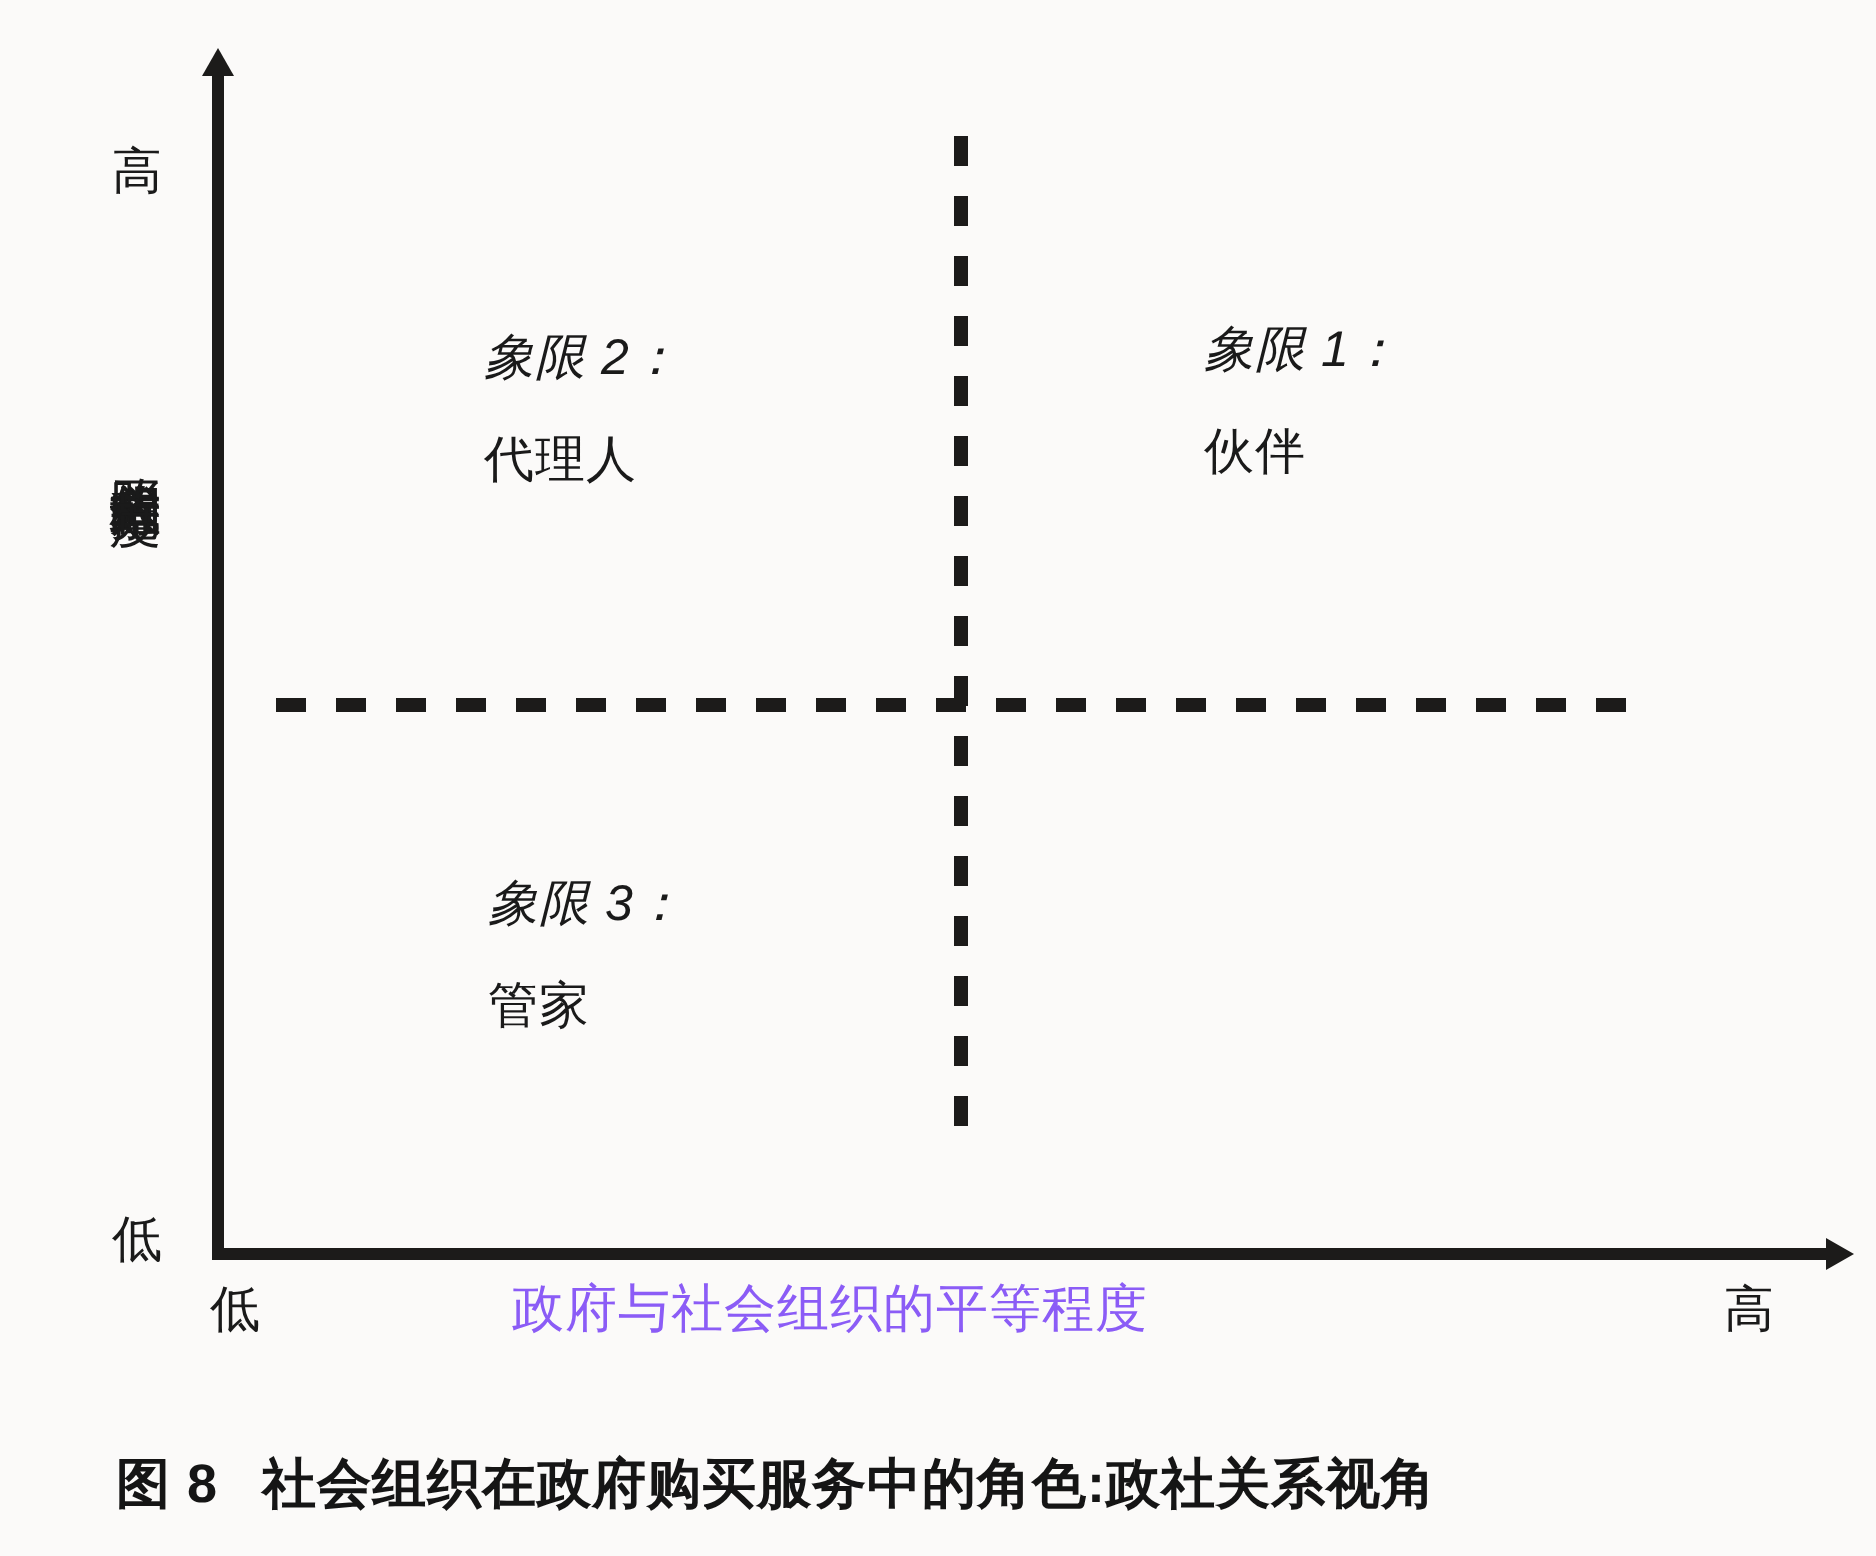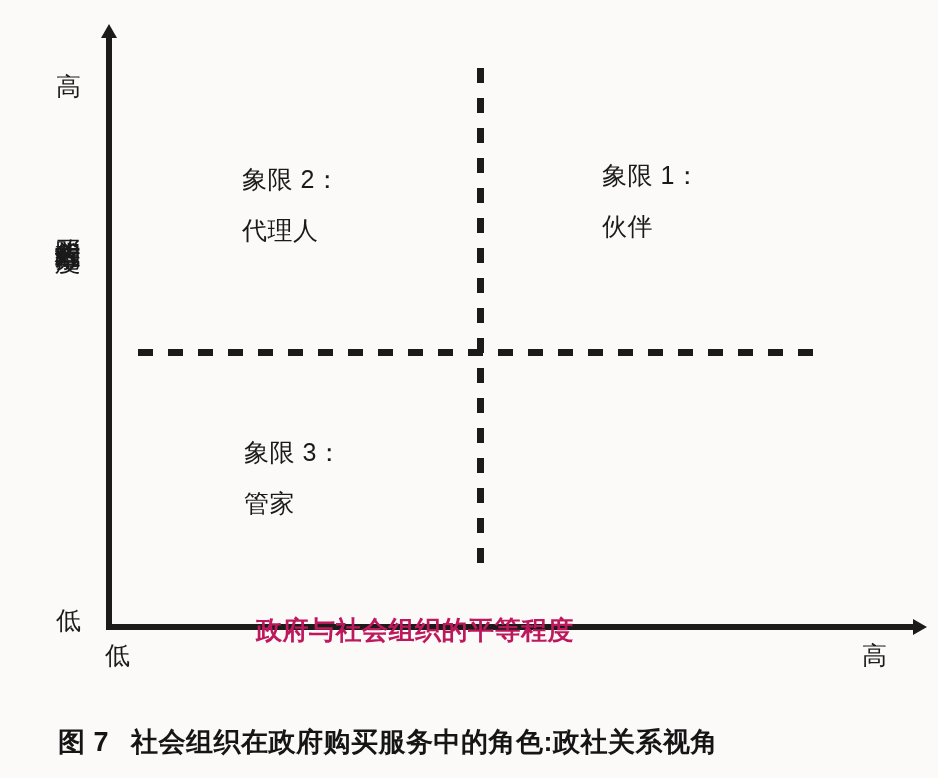--- a/index.html
+++ b/index.html
@@ -97,21 +97,21 @@
 
   
   .quadrant {
     position: absolute;
     font-size: 25px;
     line-height: 1.0;
     letter-spacing: 0.5px;
     color: #1a1a1a;
     white-space: nowrap;
   }
-  .quadrant .q-title { display: block; margin-bottom: 26px; }
+  .quadrant .q-title { display: block; margin-bottom: 26px; font-style: italic; }
   .quadrant .q-role  { display: block; }
 
   #quadrant-2 { left: 242px; top: 167px; }
   #quadrant-1 { left: 602px; top: 163px; }
   #quadrant-3 { left: 244px; top: 440px; }
   #quadrant-4 { left: 603px; top: 440px; }
 
   
   .axis-tick-label {
     position: absolute;
@@ -135,27 +135,26 @@
     line-height: 1.07;
     color: #1a1a1a;
     writing-mode: vertical-rl;
     text-orientation: upright;
     letter-spacing: 1px;
     white-space: nowrap;
   }
   #x-axis-title {
     position: absolute;
     left: 256px;
-    top: 617px;
+    top: 641px;
     font-size: 26px;
     line-height: 1;
-    color: #be185d;
+    color: #8b5cf6;
     white-space: nowrap;
     letter-spacing: 0.5px;
-    font-weight: bold;
   }
 
   
   #figure-caption {
     position: absolute;
     left: 58px;
     top: 726px;
     font-size: 27px;
     line-height: 1.2;
     font-weight: 700;
@@ -200,16 +199,16 @@
     <div class="axis-tick-label" id="y-low">低</div>
     <div class="axis-tick-label" id="x-low">低</div>
     <div class="axis-tick-label" id="x-high">高</div>
 
     <div id="y-axis-title">购买方式的竞争程度</div>
     <div id="x-axis-title">政府与社会组织的平等程度</div>
 
   </div>
 
   <div id="figure-caption">
-    <span class="caption-num">图 7</span><span>社会组织在政府购买服务中的角色:政社关系视角</span>
+    <span class="caption-num">图 8</span><span>社会组织在政府购买服务中的角色:政社关系视角</span>
   </div>
 
 </div>
 
 </body></html>

